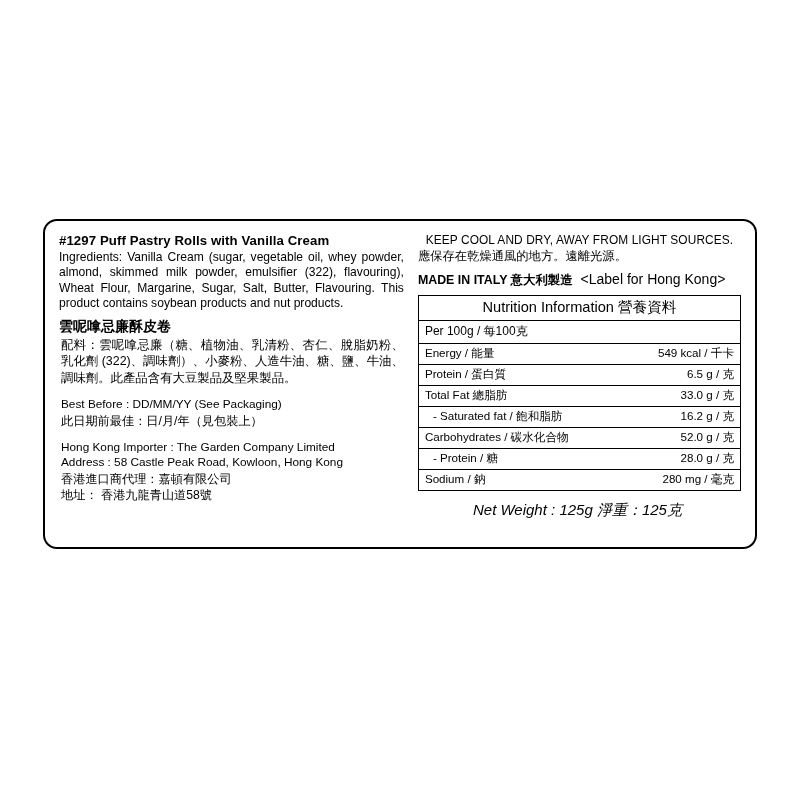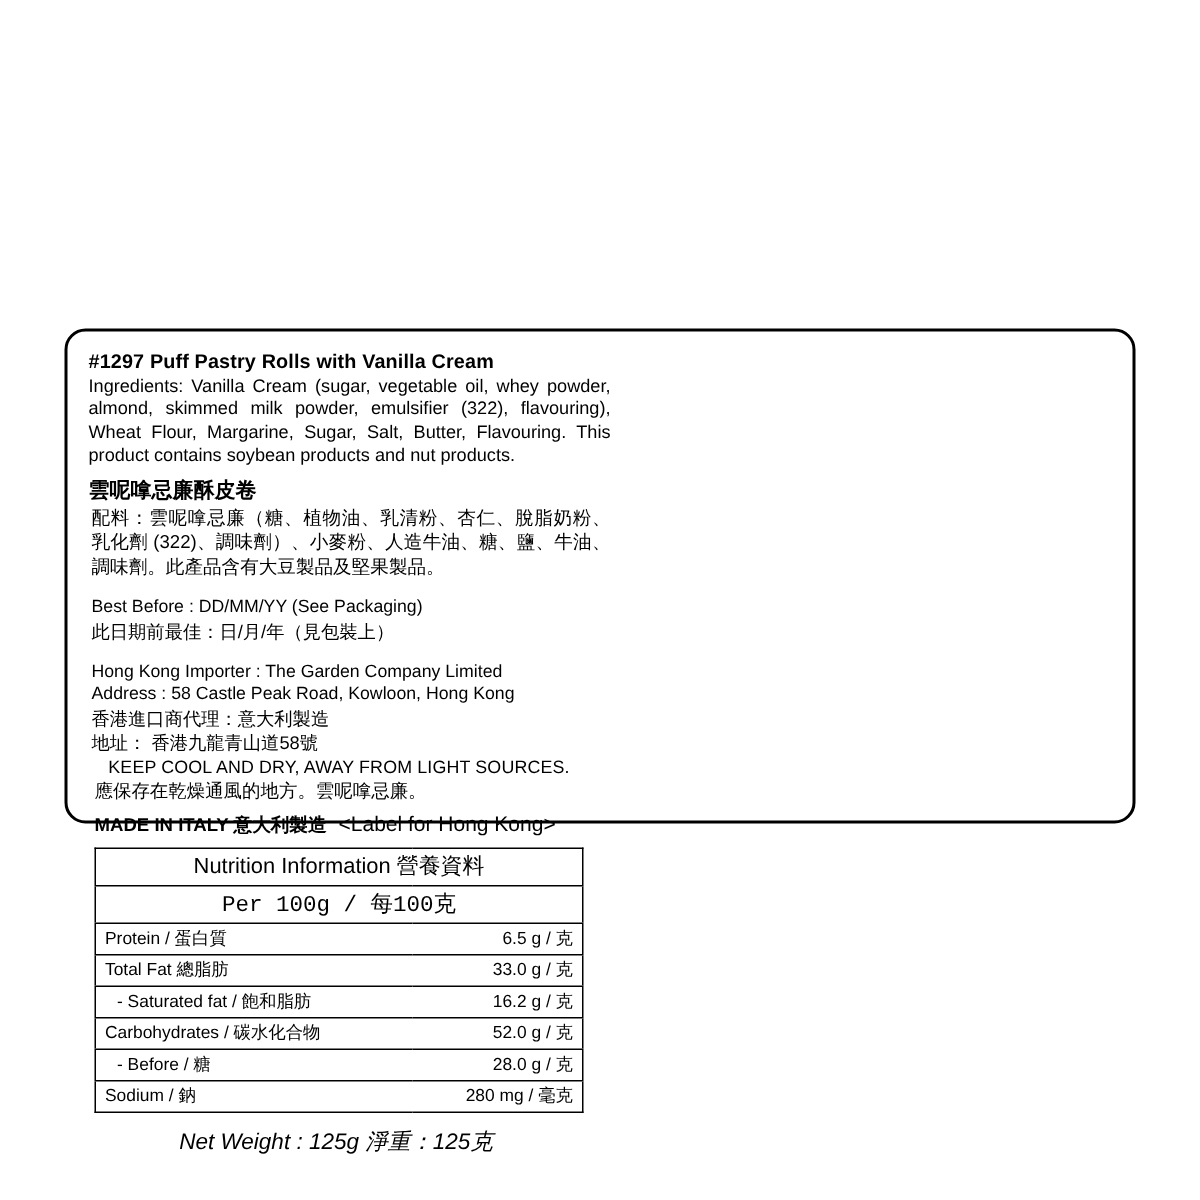--- a/index.html
+++ b/index.html
@@ -20,21 +20,21 @@
     position: absolute;
     left: 43px;
     top: 219px;
     width: 714px;
     height: 330px;
     border: 2px solid #000;
     border-radius: 14px;
     box-sizing: border-box;
     background: #fff;
     display: flex;
-    flex-direction: column;
+    flex-direction: row;
     padding: 12px 14px 10px 14px;
   }
 
   .col-left {
     width: 358px;
     padding-right: 10px;
     box-sizing: border-box;
   }
   .col-right {
     width: 330px;
@@ -129,26 +129,25 @@
   .nut-header td {
     text-align: center;
     font-size: 14.6px;
     padding: 3px 0 4px 0;
     border-bottom: 1.4px solid #000;
     margin-top: 36px;
   }
   .nut-header .nut-title-en { }
   .nut-header .nut-title-zh { }
   .per100 td {
-    text-align: center;
-    font-size: 15px;
+    text-align: left;
+    font-size: 12px;
     padding-top: 3px;
     padding-bottom: 3px;
     border-bottom: 1.4px solid #000;
-    font-family: Liberation Mono, monospace;
   }
   .nut-row td.name {
     text-align: left;
   }
   .nut-row td.value {
     text-align: right;
     white-space: nowrap;
   }
   .nut-row.bordered td {
     border-top: 1px solid #000;
@@ -181,64 +180,68 @@
 
     <div class="spacer-block"></div>
 
     <div class="meta-line">Best Before : DD/MM/YY (See Packaging)</div>
     <div class="meta-line-zh">此日期前最佳：日/月/年（見包裝上）</div>
 
     <div class="spacer-block"></div>
 
     <div class="meta-line">Hong Kong Importer : The Garden Company Limited</div>
     <div class="meta-line">Address : 58 Castle Peak Road, Kowloon, Hong Kong</div>
-    <div class="meta-line-zh">香港進口商代理：意大利製造</div>
+    <div class="meta-line-zh">香港進口商代理：嘉頓有限公司</div>
     <div class="meta-line-zh">地址： 香港九龍青山道58號</div>
   </div>
 
   <div class="col-right">
     <div class="storage-line">KEEP COOL AND DRY, AWAY FROM LIGHT SOURCES.</div>
-    <div class="storage-line-zh">應保存在乾燥通風的地方。雲呢嗱忌廉。</div>
+    <div class="storage-line-zh">應保存在乾燥通風的地方。遠離光源。</div>
 
     <div class="made-in-row">
       <span class="made-in">MADE IN ITALY 意大利製造</span>
       <span class="label-for">&lt;Label for Hong Kong&gt;</span>
     </div>
 
     <table class="nutrition">
       <tbody>
         <tr class="nut-header">
           <td colspan="2">
             <span class="nut-title-en">Nutrition Information</span>
             <span class="nut-title-zh">營養資料</span>
           </td>
         </tr>
         <tr class="per100">
           <td colspan="2">Per 100g / 每100克</td>
         </tr>
       </tbody>
       <tbody id="nutrition-rows">
           <tr class="nut-row bordered">
+            <td class="name">Energy / 能量</td>
+            <td class="value">549 kcal / 千卡</td>
+          </tr>
+          <tr class="nut-row bordered">
             <td class="name">Protein / 蛋白質</td>
             <td class="value">6.5 g / 克</td>
           </tr>
           <tr class="nut-row bordered">
             <td class="name">Total Fat 總脂肪</td>
             <td class="value">33.0 g / 克</td>
           </tr>
           <tr class="nut-row bordered">
             <td class="name indent">- Saturated fat / 飽和脂肪</td>
             <td class="value">16.2 g / 克</td>
           </tr>
           <tr class="nut-row bordered">
             <td class="name">Carbohydrates / 碳水化合物</td>
             <td class="value">52.0 g / 克</td>
           </tr>
           <tr class="nut-row bordered">
-            <td class="name indent">- Before / 糖</td>
+            <td class="name indent">- Protein / 糖</td>
             <td class="value">28.0 g / 克</td>
           </tr>
           <tr class="nut-row thick">
             <td class="name">Sodium / 鈉</td>
             <td class="value">280 mg / 毫克</td>
           </tr>
         </tbody>
     </table>
 
     <div class="net-weight">Net Weight : 125g  淨重：125克</div>

